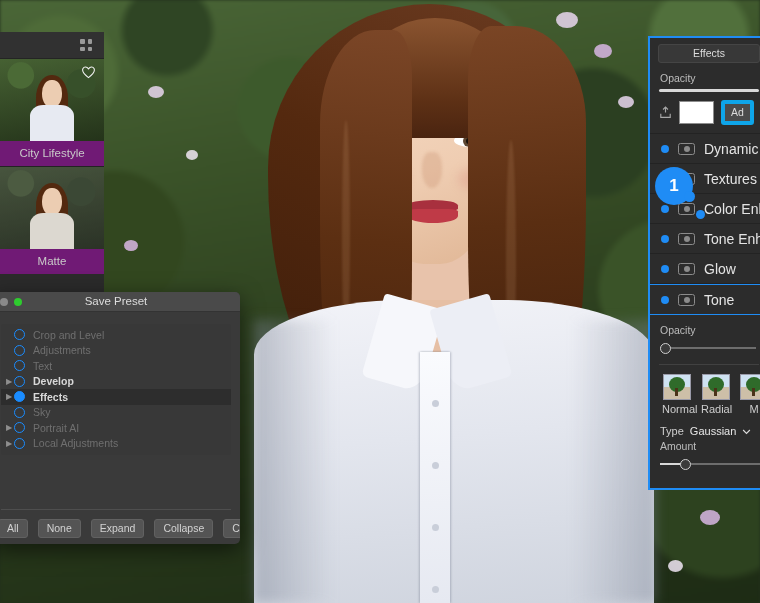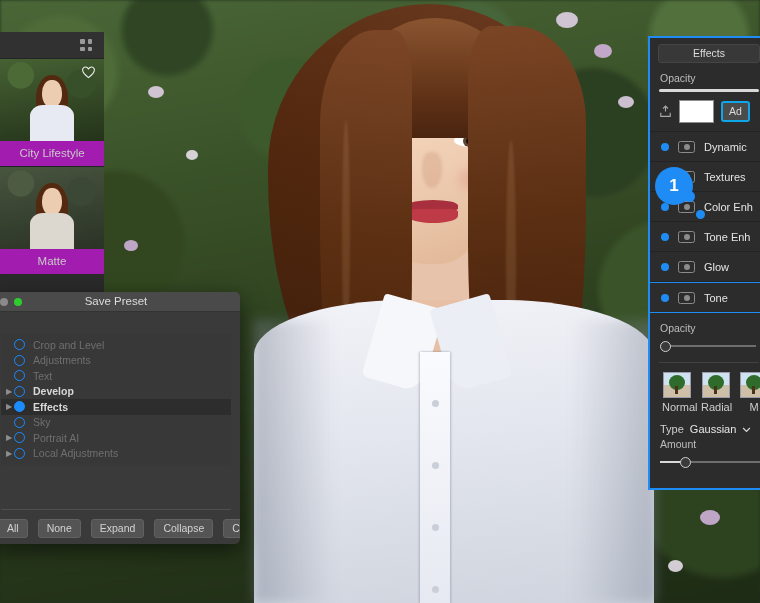--- a/index.html
+++ b/index.html
@@ -112,21 +112,21 @@
       radial-gradient(circle at 78% 30%, #37502a 0 14%, transparent 15%),
       radial-gradient(circle at 50% 80%, #2b3e1e 0 18%, transparent 19%),
       linear-gradient(170deg,#466133,#24331a);}
   .pt-bg.matte{filter:grayscale(.35) brightness(.85) contrast(.9);}
   .pt-person{position:absolute;left:30px;top:16px;width:44px;height:66px;}
   .pt-hair{position:absolute;left:6px;top:0;width:32px;height:48px;background:#53290f;border-radius:48% 48% 30% 30%;}
   .pt-face{position:absolute;left:12px;top:5px;width:20px;height:28px;background:#eccdb2;border-radius:46% 46% 50% 50%;}
   .pt-shirt{position:absolute;left:0;top:30px;width:44px;height:36px;background:#e7eaf2;border-radius:30% 30% 0 0;}
   .pt-shirt.matte{background:#dcd8d0;}
   .heart-icon{position:absolute;right:8px;top:6px;width:15px;height:14px;}
-  .preset-label{height:25px;line-height:25px;text-align:center;color:#c9c9c9;font-size:11.5px;background:#a21caf;}
+  .preset-label{height:25px;line-height:25px;text-align:center;color:#c9c9c9;font-size:11.5px;background:#701a75;}
   .preset-divider{height:1px;background:#232323;}
 
   
   .dialog{
     position:absolute;left:-8px;top:292px;width:248px;height:252px;
     background:#3a3a3a;
     box-shadow:0 6px 22px rgba(0,0,0,.55);
     border-radius:5px;
     overflow:hidden;
   }
@@ -139,21 +139,21 @@
   .name-field{
     height:18px;background:#2f2f2f;border:1px solid #555;border-radius:3px;
     color:#d6d6d6;font-size:11px;line-height:18px;padding:0 5px;
     overflow:hidden;white-space:nowrap;
   }
   .category-sel{
     margin-top:9px;height:19px;background:#5a5a5a;border-radius:3px;position:relative;
     color:#e2e2e2;font-size:11px;line-height:19px;text-align:center;
   }
   .chev{position:absolute;right:8px;top:5px;width:9px;height:9px;}
-  .cat-list{margin-top:14px;height:128px;background:#383838;border-radius:2px;padding-top:3px;position:relative;}
+  .cat-list{margin-top:4px;height:128px;background:#383838;border-radius:2px;padding-top:3px;position:relative;}
   .cat-row{height:15.5px;display:flex;align-items:center;padding-left:3px;position:relative;}
   .cat-row.sel{background:#2d2d2d;}
   .disc{width:10px;color:#8e8e8e;font-size:8px;line-height:15px;text-align:center;}
   .disc.blank{visibility:hidden;}
   .radio{width:11px;height:11px;border-radius:50%;border:1.6px solid #1a8cff;box-sizing:border-box;margin-right:8px;flex:none;}
   .radio.on{background:#1a8cff;border-color:#1a8cff;}
   .cat-name{font-size:10.5px;color:#6f6f6f;}
   .cat-row.bright .cat-name{color:#d8d8d8;font-weight:bold;}
   .dlg-sep{position:absolute;left:9px;right:9px;bottom:34px;height:1px;background:#4e4e4e;}
   .dlg-buttons{position:absolute;left:0;right:0;bottom:6px;display:flex;gap:10px;padding:0 6px;box-sizing:border-box;}
@@ -173,27 +173,27 @@
   }
   .fx-tab{
     margin:6px 8px 0 8px;height:17px;background:#383838;border:1px solid #454545;border-radius:3px;
     color:#dcdcdc;font-size:10.5px;line-height:17px;text-align:center;
   }
   .fx-op-label{margin:9px 0 0 10px;color:#bdbdbd;font-size:10.5px;}
   .fx-op-track{margin:5px 9px 0 9px;height:3px;background:#d9d9d9;border-radius:2px;}
   .fx-row2{display:flex;align-items:center;gap:7px;padding:8px 0 8px 9px;border-bottom:1px solid #232323;}
   .upload-icon{width:13px;height:13px;flex:none;}
   .swatch{width:33px;height:21px;background:#fff;border:1px solid #8d8d8d;flex:none;}
-  .add-btn{background:#4b4b4b;border:2px solid #0ea5e9;border-radius:3px;color:#dcdcdc;font-size:10.5px;padding:2px 6px;line-height:13px;}
+  .add-btn{background:#4b4b4b;border:4px solid #0ea5e9;border-radius:3px;color:#dcdcdc;font-size:10.5px;padding:2px 6px;line-height:13px;}
   .fx-item{height:29px;display:flex;align-items:center;gap:9px;padding-left:11px;border-bottom:1px solid #232323;}
   .fx-item.hl{border-top:1.5px solid #1f8cf5;border-bottom:1.5px solid #1f8cf5;}
   .fx-dot{width:8px;height:8px;border-radius:50%;background:#1f8cf5;flex:none;}
   .lens-icon{width:17px;height:12px;border:1.5px solid #8b8b8b;border-radius:2.5px;box-sizing:border-box;position:relative;flex:none;}
   .lens-icon:after{content:"";position:absolute;left:4.5px;top:2px;width:6px;height:6px;border-radius:50%;background:#8b8b8b;}
-  .fx-name{color:#e4e4e4;font-size:11px;white-space:nowrap;text-align:right;}
+  .fx-name{color:#e4e4e4;font-size:14px;white-space:nowrap;text-align:right;}
   .fx-op2{padding:9px 0 0 10px;color:#bdbdbd;font-size:10.5px;}
   .slider{position:relative;margin:7px 0 0 10px;height:11px;}
   .slider .trk{position:absolute;left:0;right:0;top:4px;height:2px;background:#6d6d6d;}
   .slider .trk.pre{background:#d9d9d9;right:auto;}
   .knob{position:absolute;top:0;width:11px;height:11px;border-radius:50%;border:1.6px solid #cfcfcf;background:#3a3a3a;box-sizing:border-box;}
   .fx-hr{margin:10px 9px 0 9px;height:1px;background:#414141;}
   .blend-row{display:flex;gap:9px;padding:9px 0 0 12px;}
   .blend{width:30px;text-align:center;}
   .blend-thumb{width:26px;height:24px;border:1px solid #9a9aa8;background:linear-gradient(180deg,#cfe2f2 0 52%,#cdbfa8 52% 100%);position:relative;overflow:hidden;margin:0 auto;}
   .blend-thumb i{position:absolute;left:5px;top:2px;width:16px;height:15px;border-radius:50%;background:#2f6b2a;}

